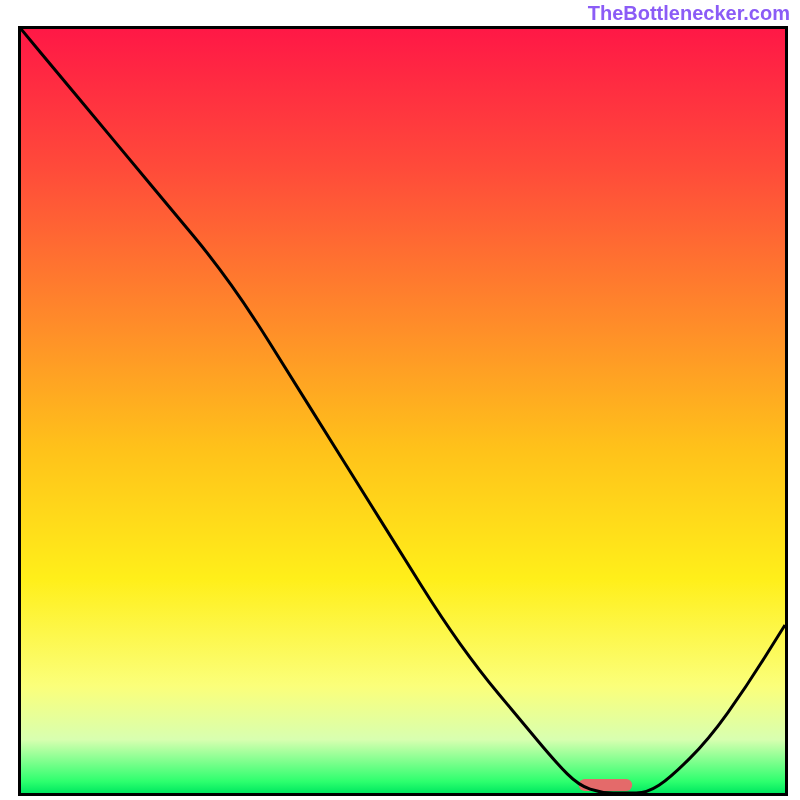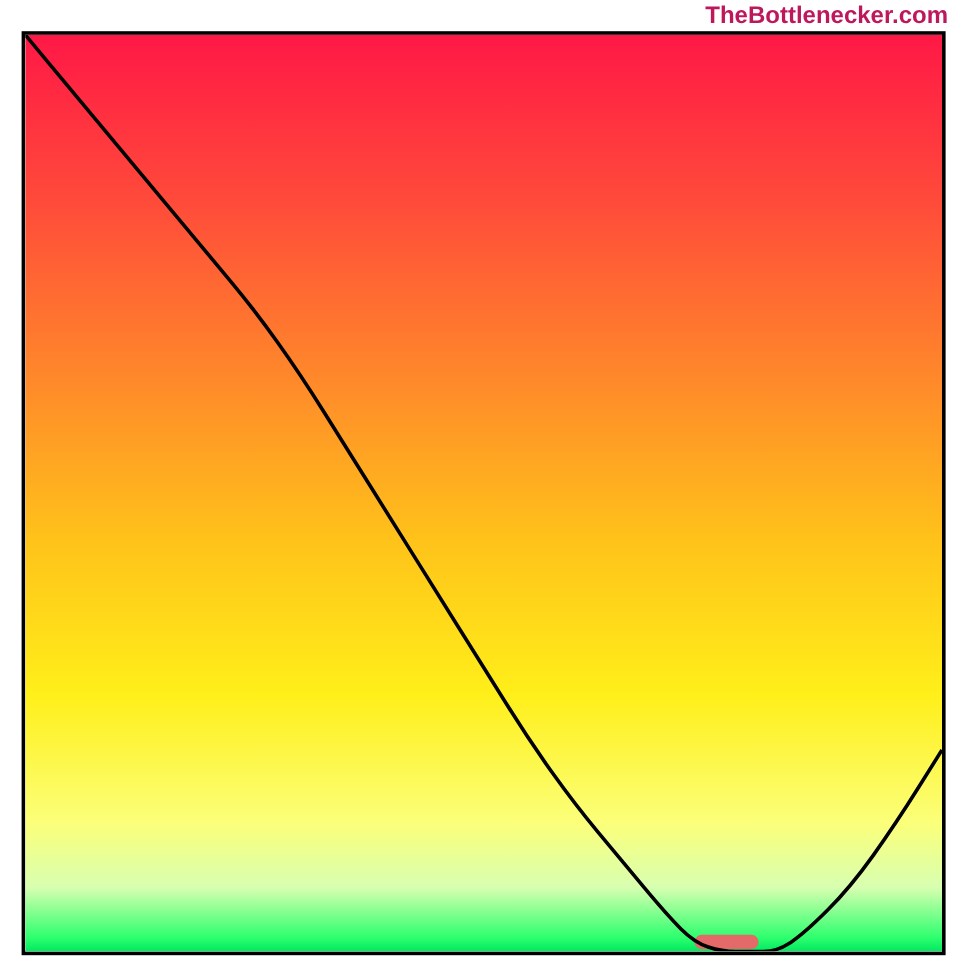--- a/index.html
+++ b/index.html
@@ -10,21 +10,21 @@
     background: #ffffff;
     font-family: Arial, Helvetica, sans-serif;
     overflow: hidden;
   }
   .watermark {
     position: absolute;
     top: 2px;
     right: 10px;
     font-size: 20px;
     font-weight: 600;
-    color: #be185d;
+    color: #8b5cf6;
     z-index: 10;
   }
   .chart-wrap {
     position: absolute;
     left: 18px;
     top: 26px;
     width: 770px;
     height: 770px;
     border: 3px solid #000;
     box-sizing: border-box;

